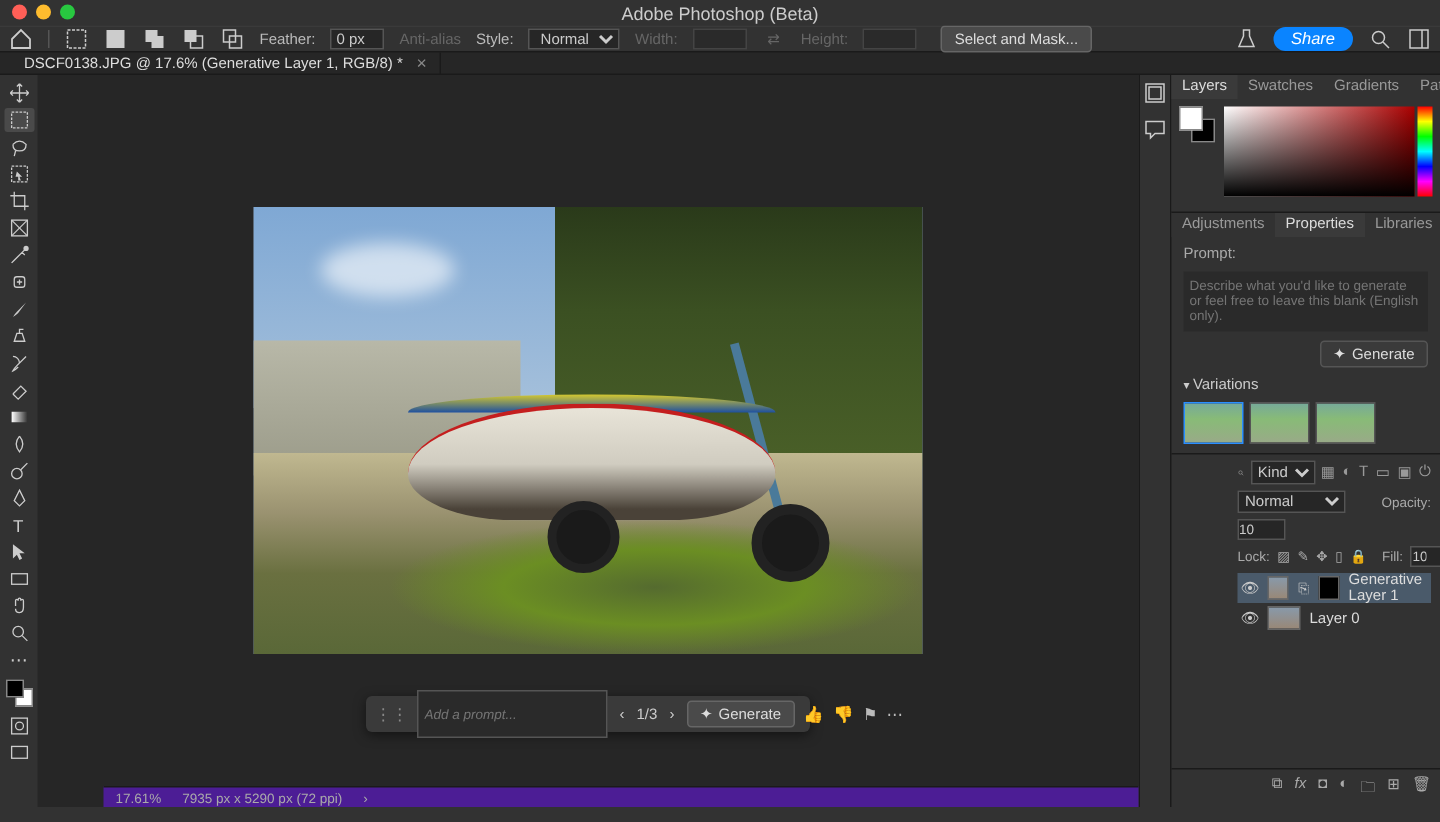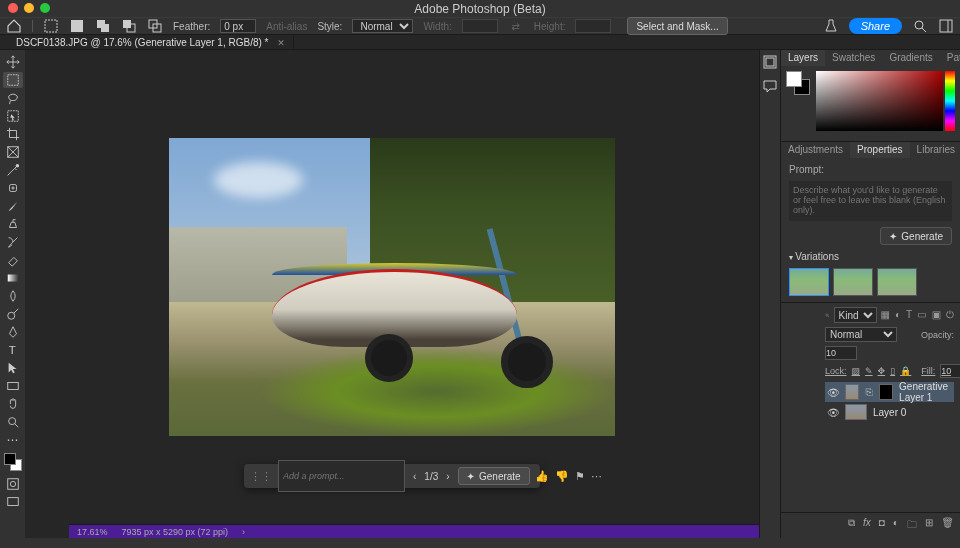--- a/index.html
+++ b/index.html
@@ -71,21 +71,21 @@
   .var-thumb { width:40px; height:28px; background:linear-gradient(180deg,#7a9 0%,#8b7 40%,#9a8 100%); border:1px solid #555;}
   .var-thumb.sel { border:1px solid #2a8fff;}
   .layers-body { padding:4px 6px; font-size:10px;margin-left:38px;}
   .layer-top { display:flex; align-items:center; gap:4px; margin-bottom:4px;}
   .kind-sel { flex:1; height:16px; background:#262626; border:1px solid #555; color:#ccc; font-size:10px;}
   .filter-icons { display:flex; gap:5px; color:#999; font-size:10px;}
   .layer-opts { display:flex; align-items:center; gap:4px; margin-bottom:4px; flex-wrap:wrap;}
   .blend-sel { width:72px; height:15px; background:#262626; border:1px solid #555; color:#ccc; font-size:10px;}
   .opac-label { color:#aaa; font-size:9px;}
   .pct { width:32px; height:14px; background:#262626; border:1px solid #555; color:#ccc; font-size:9px; text-align:right; padding-right:20px;}
-  .lock-row { display:flex; align-items:center; gap:5px; font-size:9px; color:#aaa; margin-bottom:4px;text-decoration:underline;}
+  .lock-row { display:flex; align-items:center; gap:5px; font-size:9px; color:#aaa; margin-bottom:4px;}
   .layer-item { display:flex; align-items:center; gap:6px; height:20px; padding:0 2px;}
   .layer-item.sel { background:#4a5a6a;}
   .eye { width:12px; color:#ccc;}
   .layer-thumb { width:22px; height:16px; background:linear-gradient(180deg,#89a,#987); border:1px solid #666;}
   .mask-thumb { width:22px; height:16px; background:#000; border:1px solid #666;}
   .layer-name { font-size:10px; color:#ddd;}
   .layers-footer { display:flex; justify-content:flex-end; gap:8px; padding:4px 6px; font-size:10px; color:#aaa; border-top:1px solid #1a1a1a; margin-top:auto;}
   .chev::after { content:"▾"; font-size:8px; margin-left:2px;}
   .chevr::before { content:"▾ "; font-size:8px;}
   .spacer { flex:1;}

